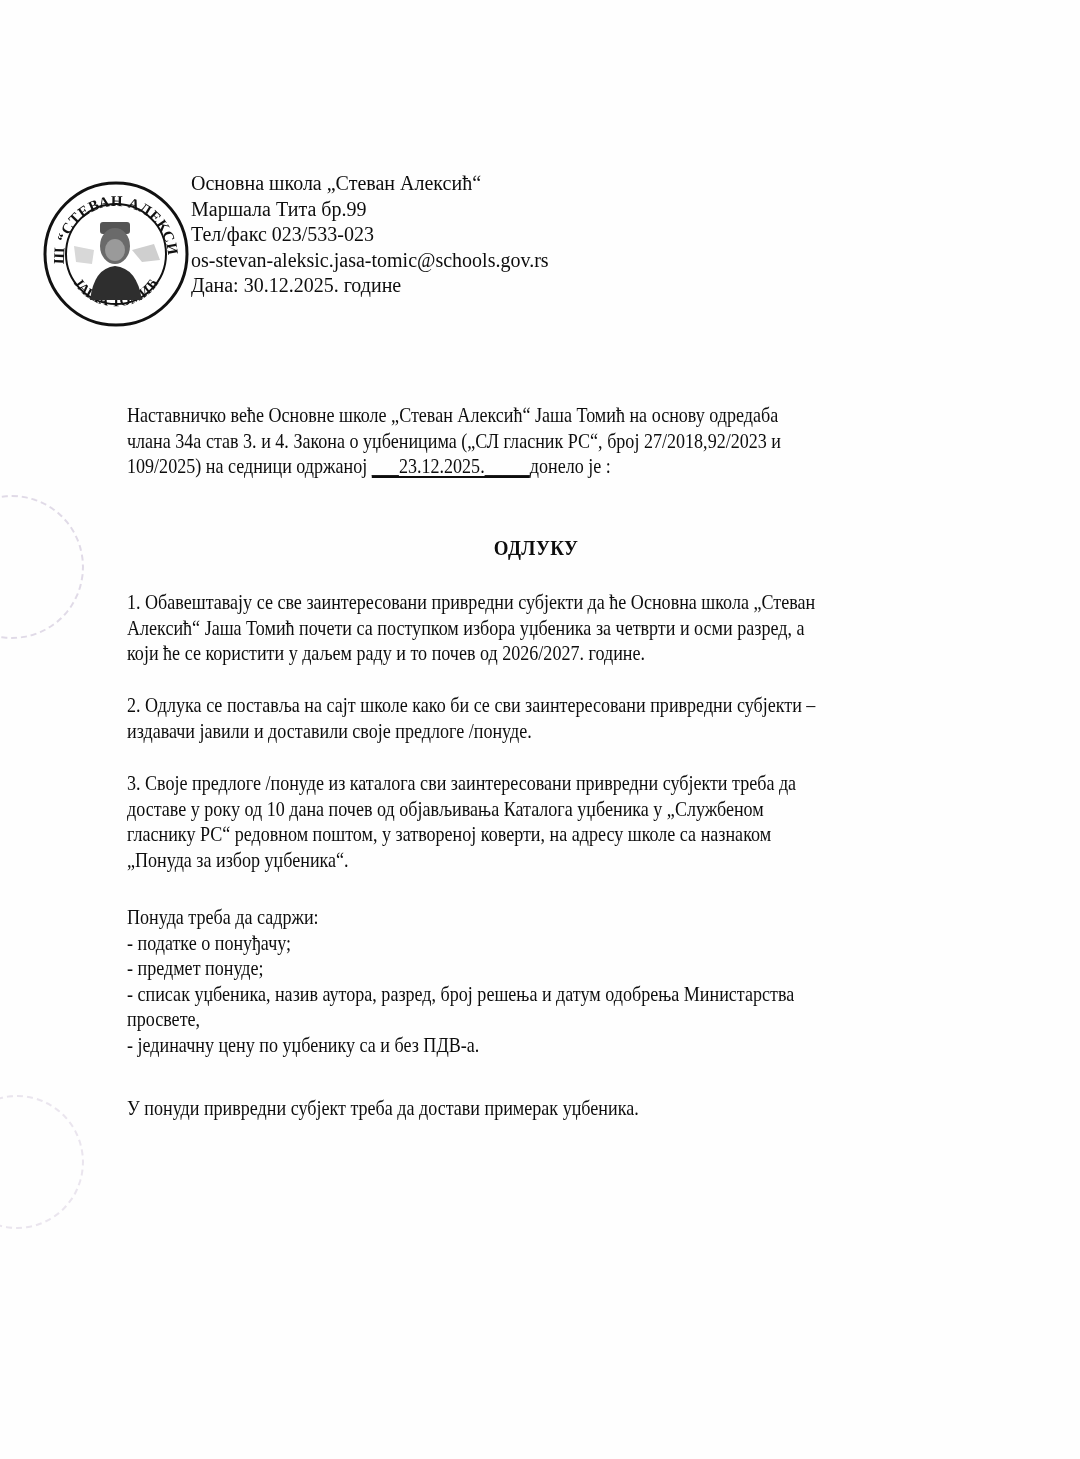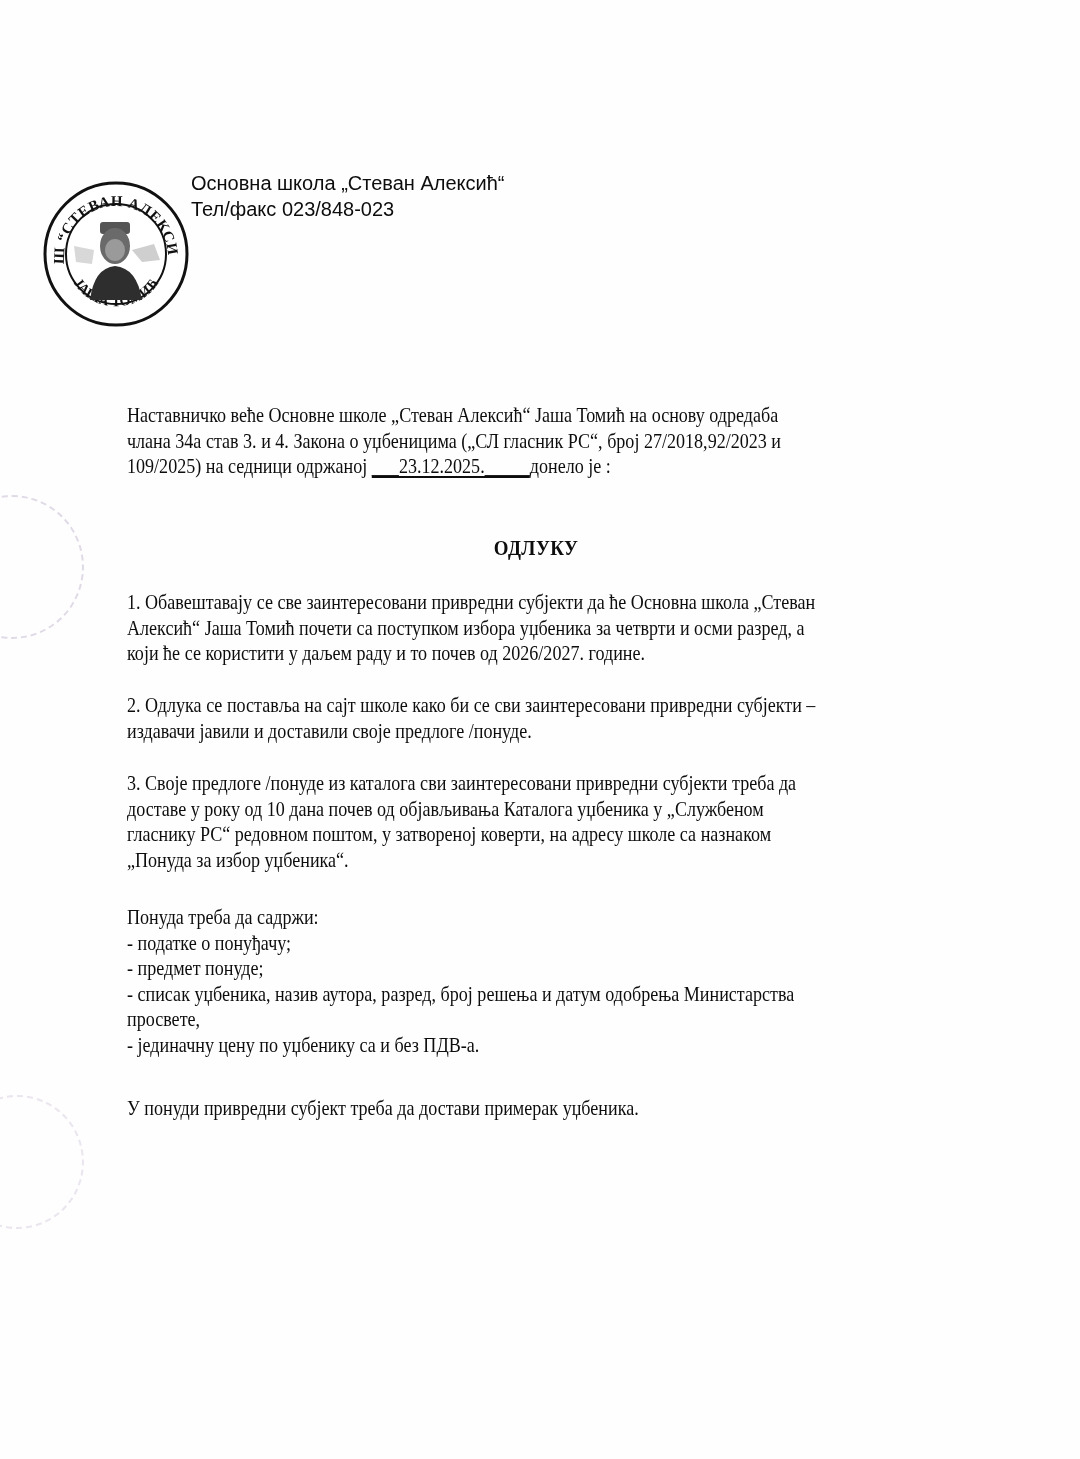--- a/index.html
+++ b/index.html
@@ -36,21 +36,21 @@
       position: absolute;
       left: 42px;
       top: 180px;
       width: 148px;
       height: 148px;
     }
     .header {
       position: absolute;
       left: 191px;
       top: 171px;
-      font-family: Liberation Sans, sans-serif;
+      font-family: Liberation Serif, serif;
       font-size: 20px;
       line-height: 25.5px;
       color: #0d0d0d;
     }
     .header div { white-space: nowrap; }
 
     
     .body-block {
       position: absolute;
       left: 127px;
@@ -106,21 +106,24 @@
       <ellipse cx="73" cy="66" rx="15" ry="18" fill="#6a6a6a"></ellipse>
       <ellipse cx="73" cy="70" rx="10" ry="11" fill="#9a9a9a"></ellipse>
       <path d="M 48 120 Q 52 88 73 86 Q 95 88 100 120 Z" fill="#2e2e2e"></path>
       <path d="M 90 70 L 112 64 L 118 80 L 100 82 Z" fill="#cfcfcf"></path>
       <path d="M 32 66 L 52 70 L 50 84 L 34 82 Z" fill="#d8d8d8"></path>
     </g>
   </svg>
 
   <div class="header">
     <div>Основна школа  „Стеван Алексић“</div>
-    <div>Тел/факс 023/848-023</div>
+    <div>Маршала Тита бр.99</div>
+    <div>Тел/факс 023/533-023</div>
+    <div>os-stevan-aleksic.jasa-tomic@schools.gov.rs</div>
+    <div>Дана: 30.12.2025. године</div>
   </div>
 
   <div class="body-block" style="top: 403px;">
     <div>Наставничко веће Основне школе „Стеван Алексић“ Јаша Томић на основу одредаба</div>
     <div>члана 34а став 3. и 4. Закона о уџбеницима („СЛ гласник РС“, број 27/2018,92/2023 и</div>
     <div><span>109/2025) на седници одржаној </span><span class="u">___23.12.2025._____</span><span>донело је :</span></div>
   </div>
 
   <div class="title">ОДЛУКУ</div>
 

